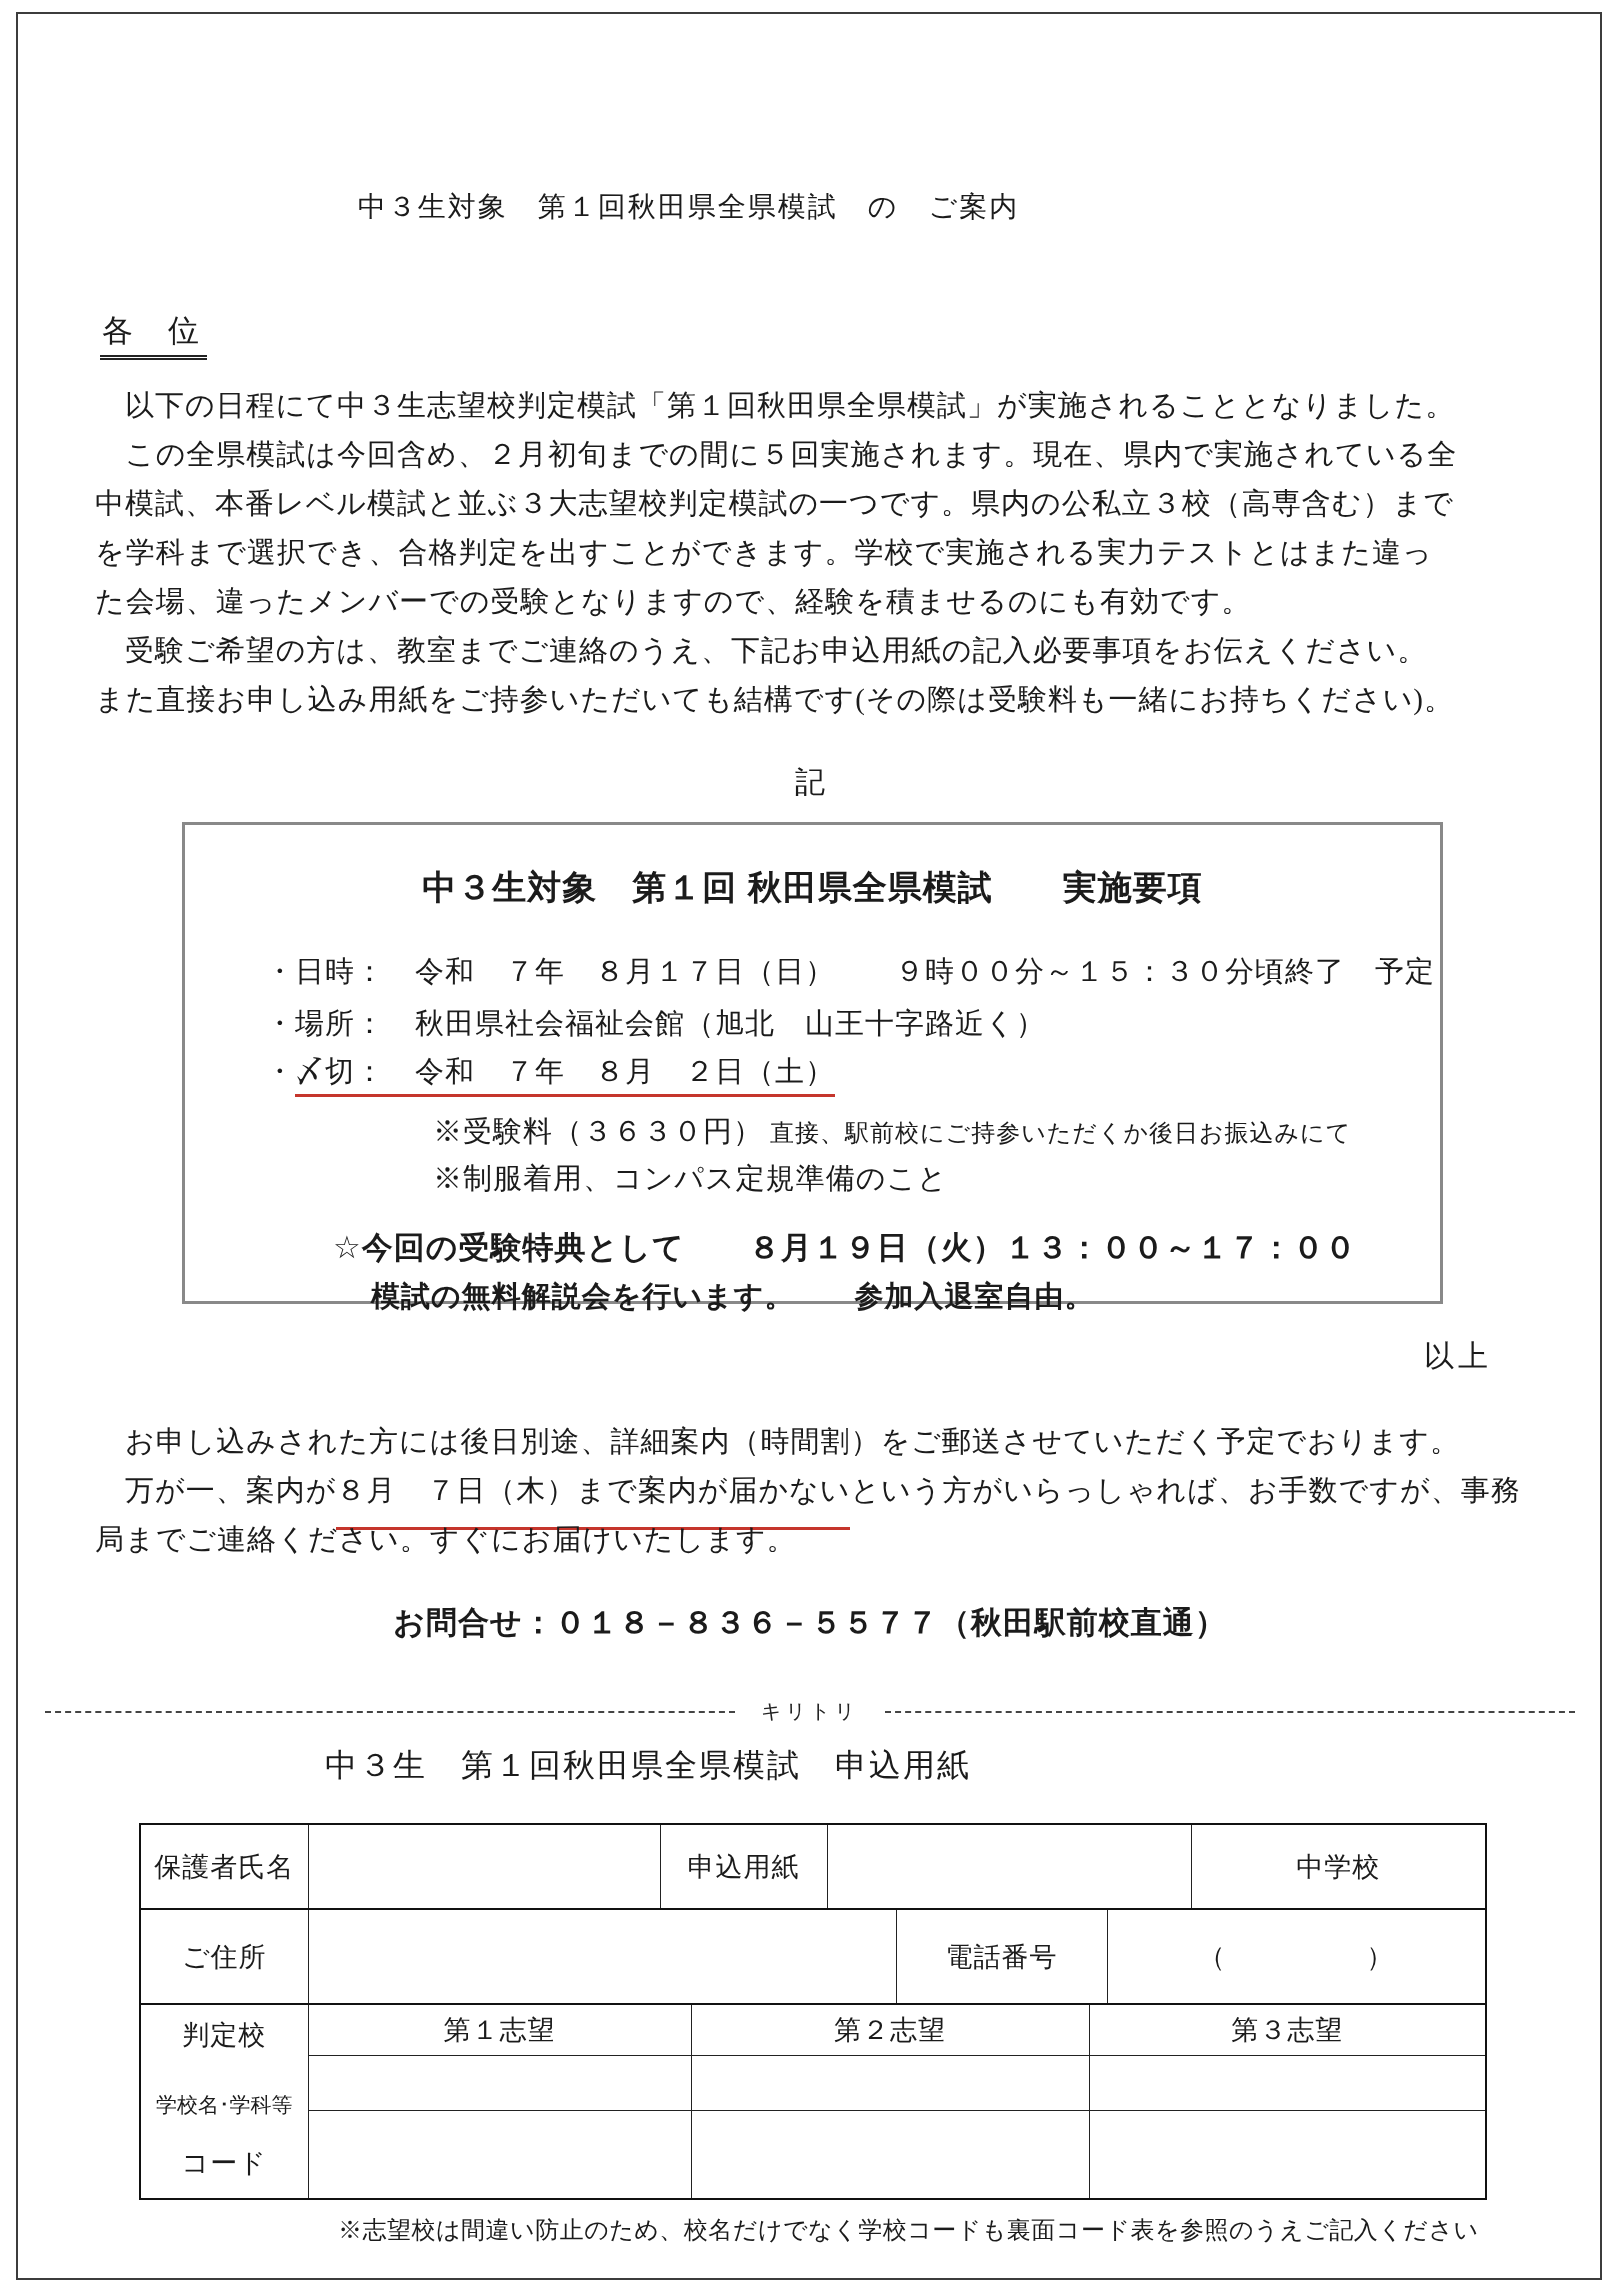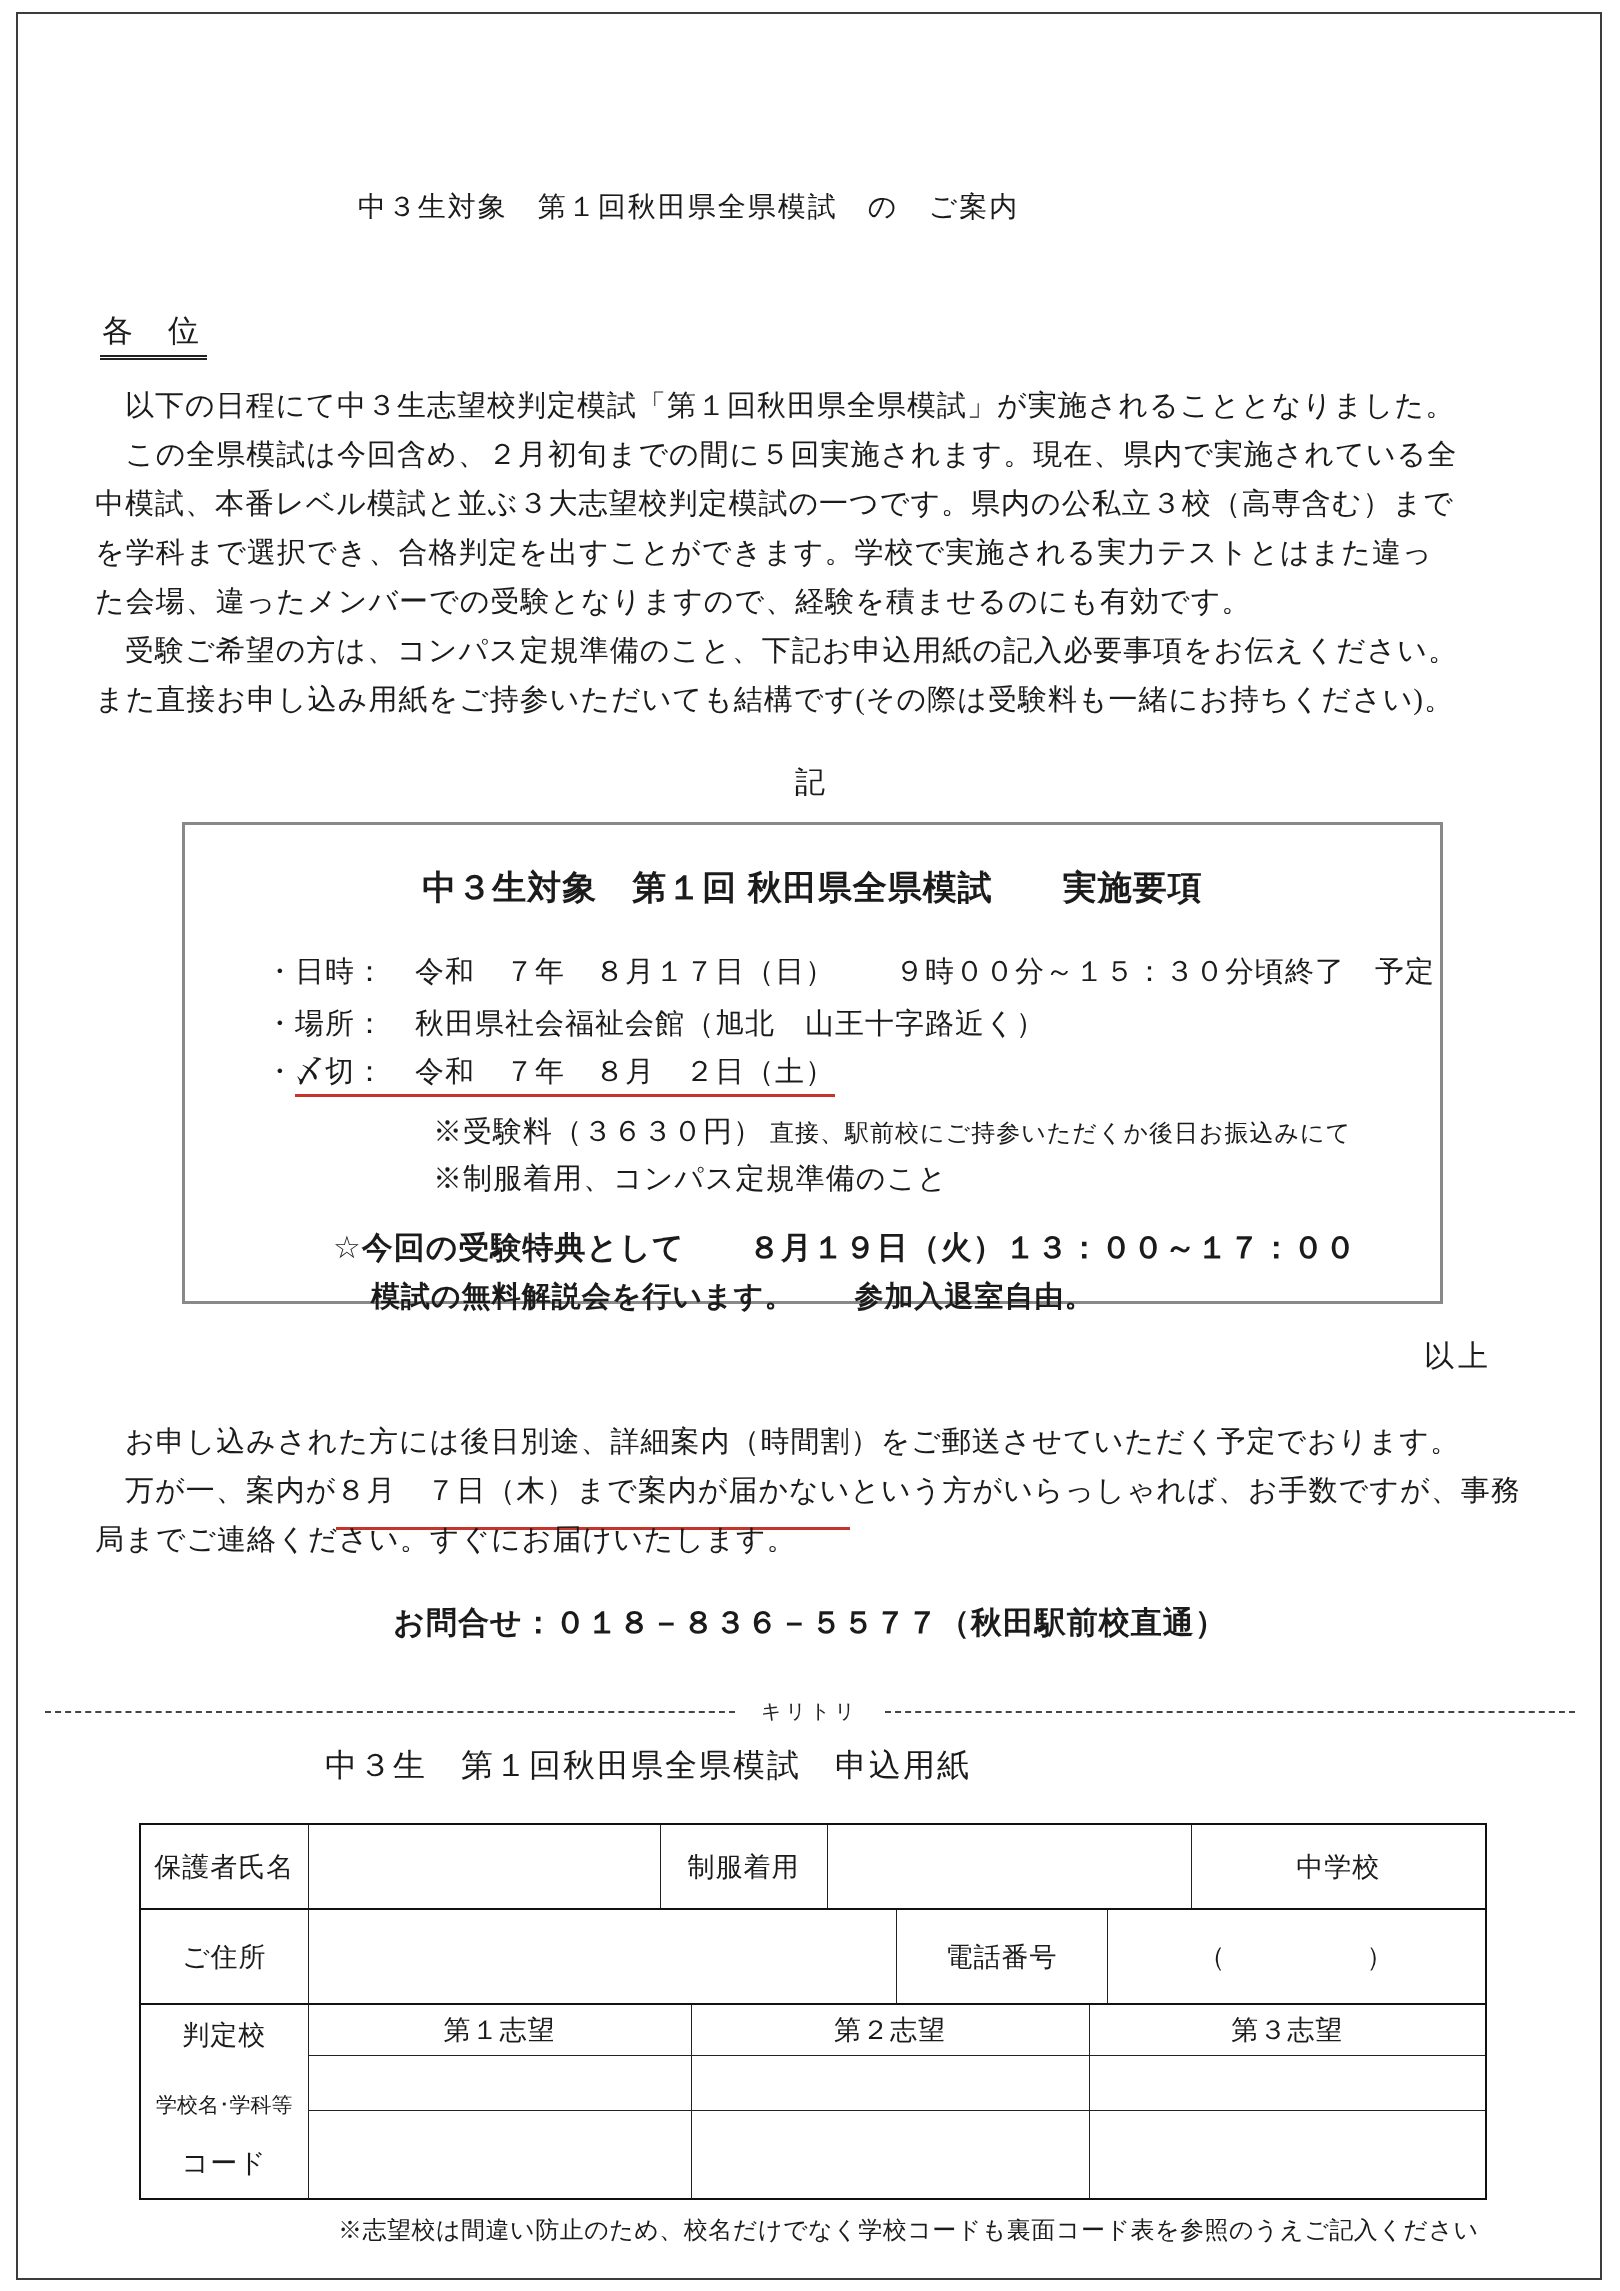--- a/index.html
+++ b/index.html
@@ -87,21 +87,21 @@
 
   <div class="abs doc-title">中３生対象　第１回秋田県全県模試　の　ご案内</div>
 
   <div class="abs salutation">各　位</div>
 
   <div class="abs bodyline" style="top:388px">　以下の日程にて中３生志望校判定模試「第１回秋田県全県模試」が実施されることとなりました。</div>
   <div class="abs bodyline" style="top:437px">　この全県模試は今回含め、２月初旬までの間に５回実施されます。現在、県内で実施されている全</div>
   <div class="abs bodyline" style="top:486px">中模試、本番レベル模試と並ぶ３大志望校判定模試の一つです。県内の公私立３校（高専含む）まで</div>
   <div class="abs bodyline" style="top:535px">を学科まで選択でき、合格判定を出すことができます。学校で実施される実力テストとはまた違っ</div>
   <div class="abs bodyline" style="top:584px">た会場、違ったメンバーでの受験となりますので、経験を積ませるのにも有効です。</div>
-  <div class="abs bodyline" style="top:633px">　受験ご希望の方は、コンパス定規準備のこと、下記お申込用紙の記入必要事項をお伝えください。</div>
+  <div class="abs bodyline" style="top:633px">　受験ご希望の方は、教室までご連絡のうえ、下記お申込用紙の記入必要事項をお伝えください。</div>
   <div class="abs bodyline" style="top:682px">また直接お申し込み用紙をご持参いただいても結構です(その際は受験料も一緒にお持ちください)。</div>
 
   <div class="abs record-marker">記</div>
 
   <div class="abs req-box">
     <div class="inner">
       <div class="box-title">中３生対象　第１回 秋田県全県模試　　実施要項</div>
       <div class="box-line" style="left:80px;top:130px">・日時：　令和　７年　８月１７日（日）　　９時００分～１５：３０分頃終了　予定</div>
       <div class="box-line" style="left:80px;top:182px">・場所：　秋田県社会福祉会館（旭北　山王十字路近く）</div>
       <div class="box-line" style="left:80px;top:230px"><span>・</span><span class="red-underline">〆切：　令和　７年　８月　２日（土）</span></div>
@@ -137,21 +137,21 @@
         <col style="width:69px">
         <col style="width:193px">
       <col style="width:18px">
         <col style="width:84px">
         <col style="width:295px">
     </colgroup>
     <tbody>
         <tr class="r1" style="height:85px">
       <td>保護者氏名</td>
       <td></td>
-      <td colspan="2">制服着用</td>
+      <td colspan="2">申込用紙</td>
       <td colspan="4"></td>
       <td class="schoolname-cell">中学校</td>
     </tr>
     <tr class="r2" style="height:95px">
       <td>ご住所</td>
       <td colspan="4"></td>
       <td colspan="2">電話番号</td>
       <td colspan="2">（　　　　　）</td>
     </tr>
     <tr style="height:51px">

